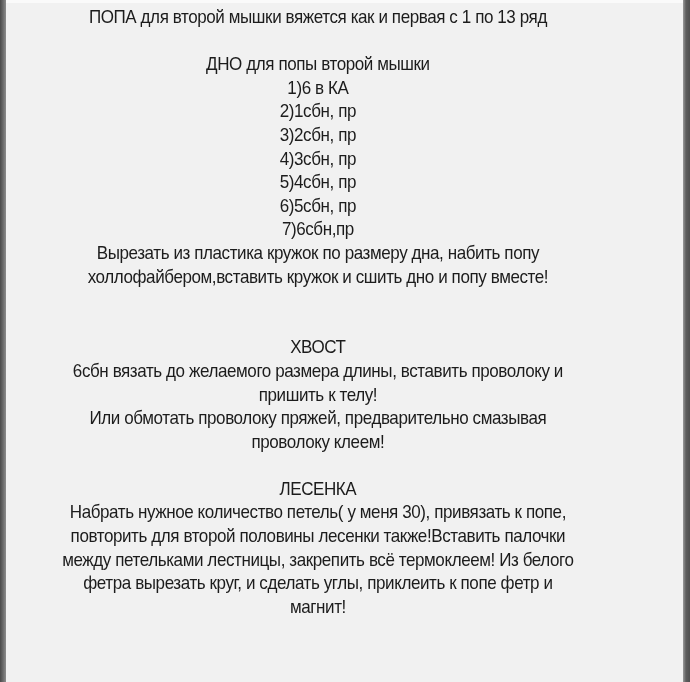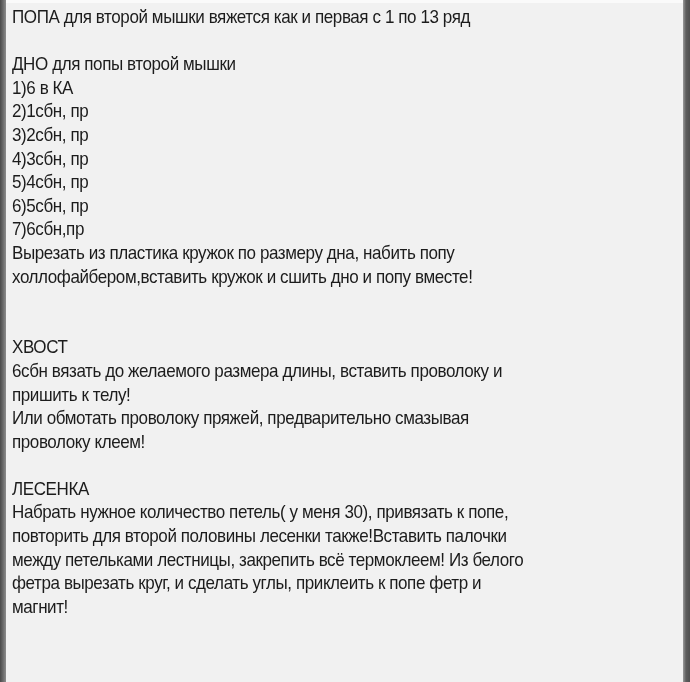--- a/index.html
+++ b/index.html
@@ -12,20 +12,21 @@
     overflow: hidden;
     background: #f2f2f2;
     position: relative;
   }
   .frame {
     position: absolute;
     left: 0; top: 0;
     width: 690px; height: 682px;
     background: #f1f1f1;
     box-sizing: border-box;
+    text-align: center;
   }
   .border-left {
     position: absolute;
     left: 0; top: 0;
     width: 6px; height: 682px;
     background: linear-gradient(to right, #4a4a4a 0, #6a6a6a 3px, #8d8d8d 6px);
   }
   .border-right {
     position: absolute;
     left: 683px; top: 0;

